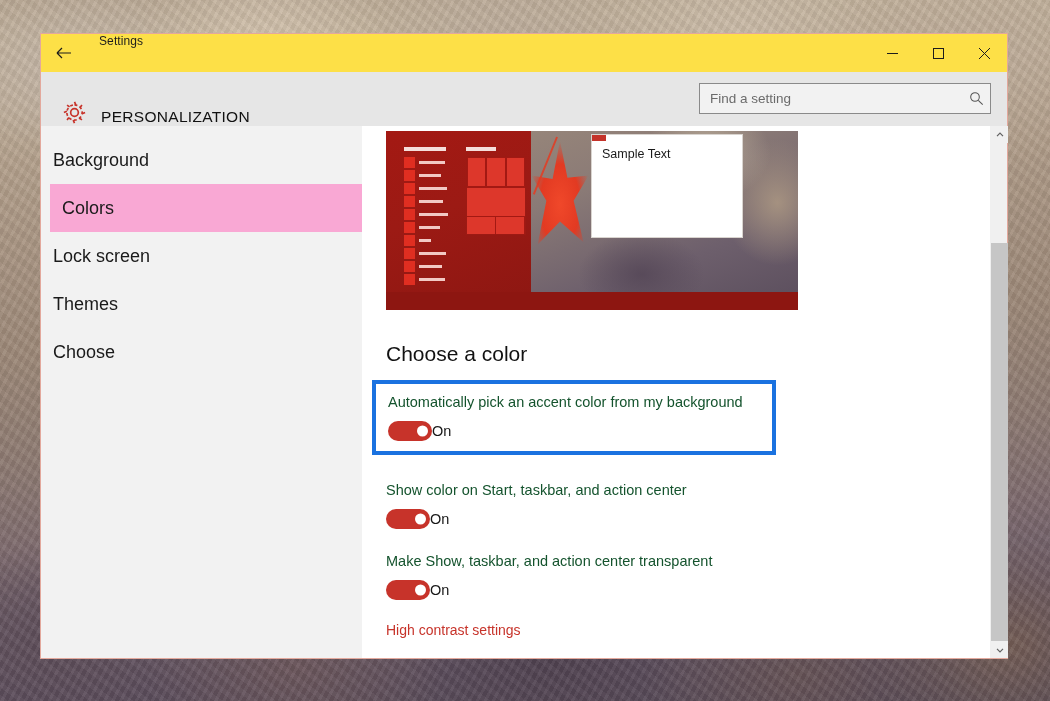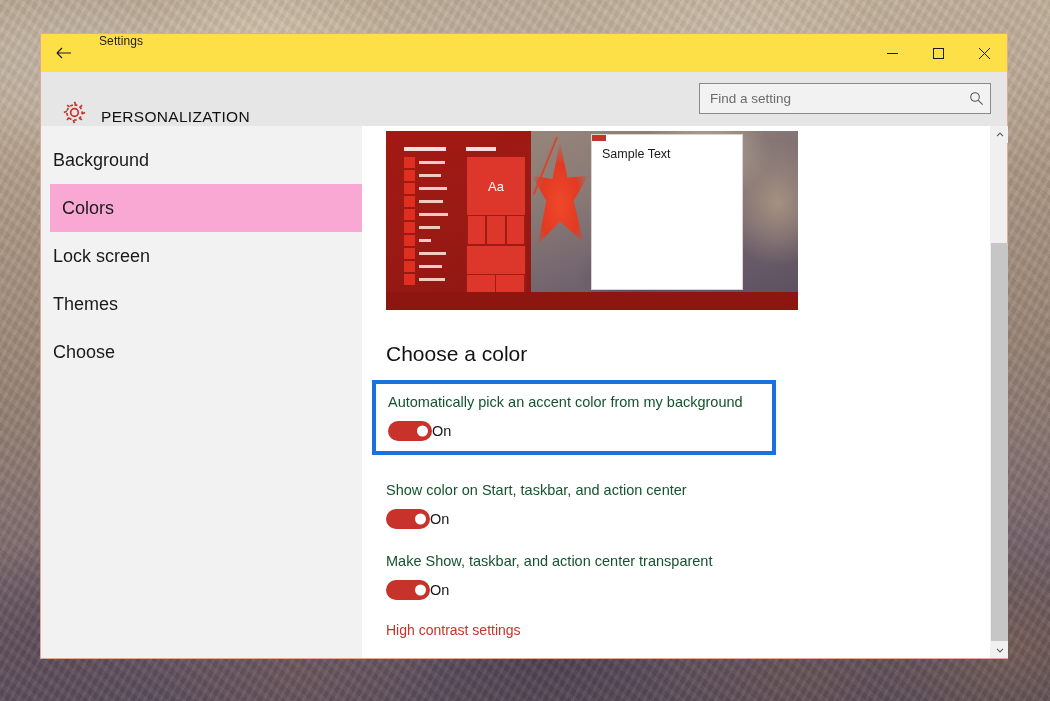--- a/index.html
+++ b/index.html
@@ -212,21 +212,21 @@
   }
   .pv-leaf-stem {
     position: absolute; left: 170px; top: 6px;
     width: 2px; height: 62px;
     background: #d8452e;
     transform: rotate(22deg);
     transform-origin: top;
   }
   .pv-sample {
     position: absolute; left: 205px; top: 3px;
-    width: 152px; height: 156px;
+    width: 152px; height: 104px;
     background: #ffffff;
     border: 1px solid #d9d4cf;
     padding-left: 11px;
   }
   .pv-sample-accent {
     position: absolute; left: 0; top: 0;
     width: 14px; height: 6px; background: #c4332a;
   }
   .pv-sample-text {
     position: absolute; left: 10px; top: 12px;
@@ -432,21 +432,20 @@
                     <div class="pv-ln" style="width:23px"></div>
                   </div>
                 <div class="pv-row">
                     <div class="pv-sq"></div>
                     <div class="pv-ln" style="width:26px"></div>
                   </div>
               </div>
               <div class="pv-tiles">
                 <div class="pv-tile-rule"></div>
                 <div class="pv-tilebox">
-                  <div class="pv-tile-big">Aa</div>
                   <div class="pv-grid">
                     <div class="pv-cell"></div>
                       <div class="pv-cell"></div>
                       <div class="pv-cell"></div>
                   </div>
                   <div class="pv-tile-mid"></div>
                   <div class="pv-tile-low">
                       <div></div>
                       <div></div>
                     </div>

